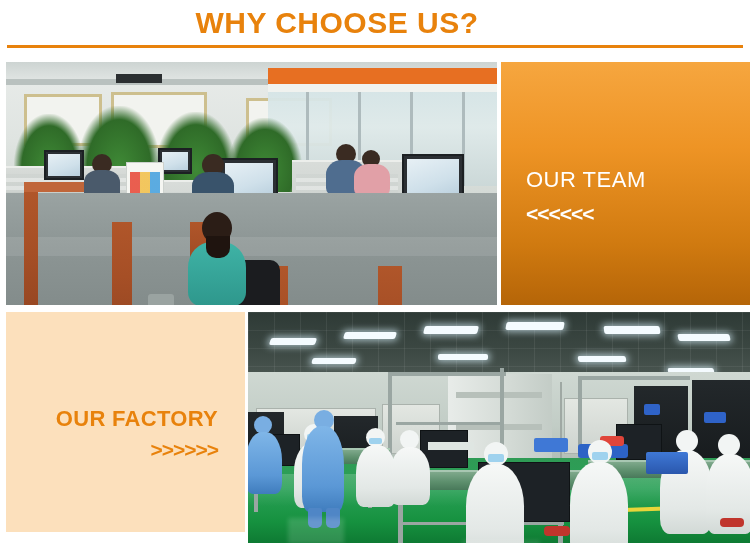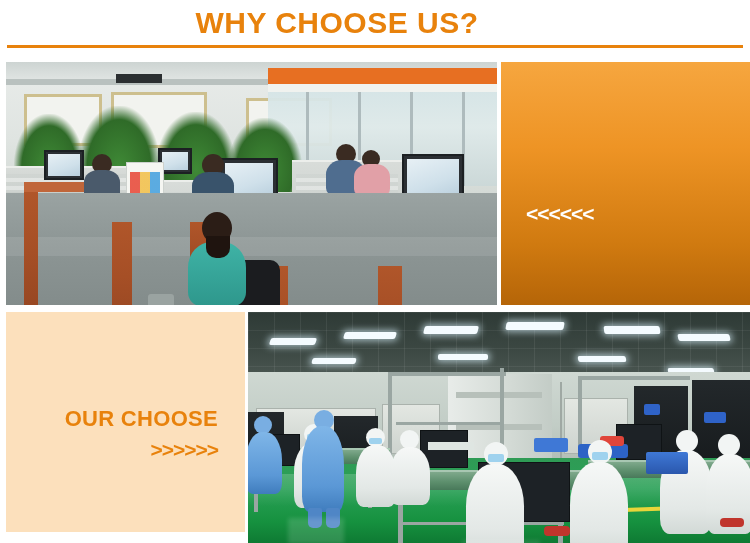--- a/index.html
+++ b/index.html
@@ -221,25 +221,26 @@
       <div class="sh off-chair" style="left:214px; top:198px; width:60px; height:84px;"></div>
       <div class="sh off-person" style="left:182px; top:180px; width:58px; height:64px; background:linear-gradient(180deg,#3fb3a6,#2e978c);"></div>
       <div class="sh off-head" style="left:196px; top:150px; width:30px; height:32px; background:#2b1d16;"></div>
       <div class="sh" style="left:200px; top:174px; width:24px; height:22px; background:#1f140f; border-radius:0 0 10px 10px;"></div>
 
       <div class="sh" style="left:142px; top:232px; width:26px; height:30px; background:#9aa3a1; border-radius:3px;"></div>
     </div>
   </div>
 
   <div class="team-panel">
+    <div class="team-label">OUR TEAM</div>
     <div class="team-arrows">&lt;&lt;&lt;&lt;&lt;&lt;</div>
   </div>
 
   <div class="factory-panel">
-    <div class="factory-label">OUR CHOOSE</div>
+    <div class="factory-label">OUR FACTORY</div>
     <div class="factory-arrows">&gt;&gt;&gt;&gt;&gt;&gt;</div>
   </div>
 
   <div class="factory-photo">
     <div class="scene">
       <div class="sh fac-ceil"></div>
       <div class="sh fac-grid"></div>
 
       <div class="sh fac-lamp" style="left:22px;  top:26px; width:46px; height:7px; transform:skewX(-18deg);"></div>
       <div class="sh fac-lamp" style="left:96px;  top:20px; width:52px; height:7px; transform:skewX(-16deg);"></div>

